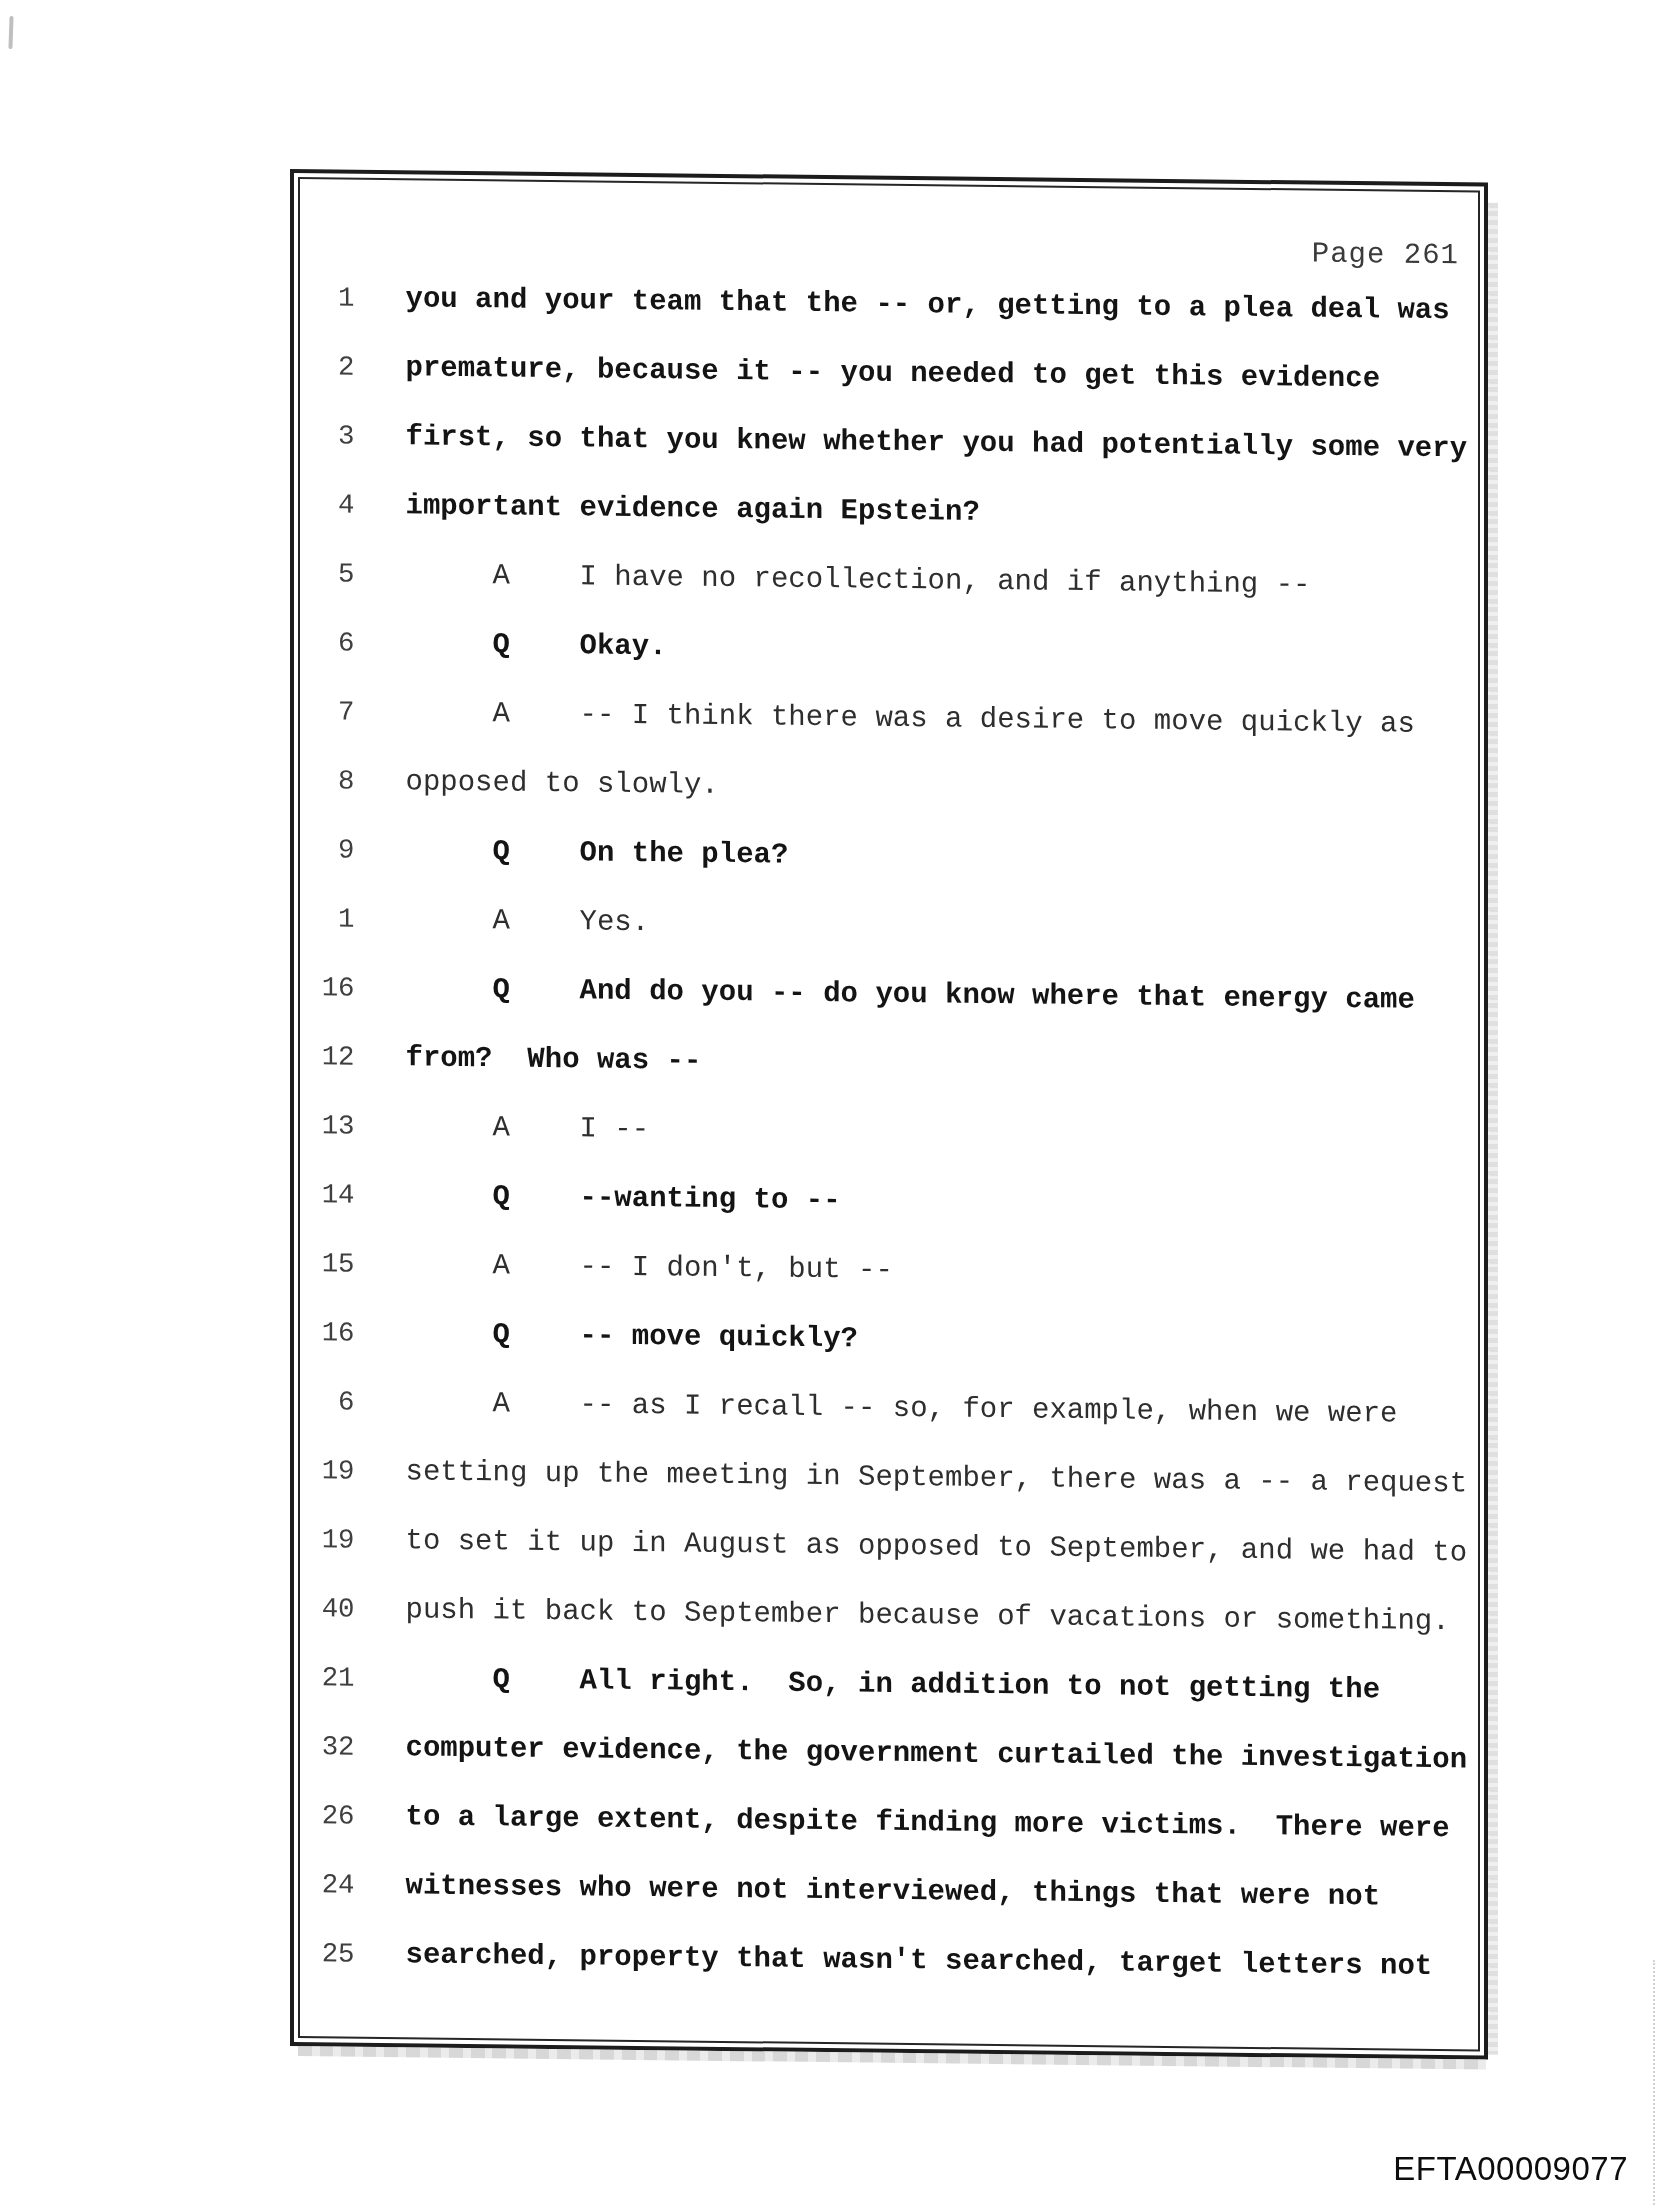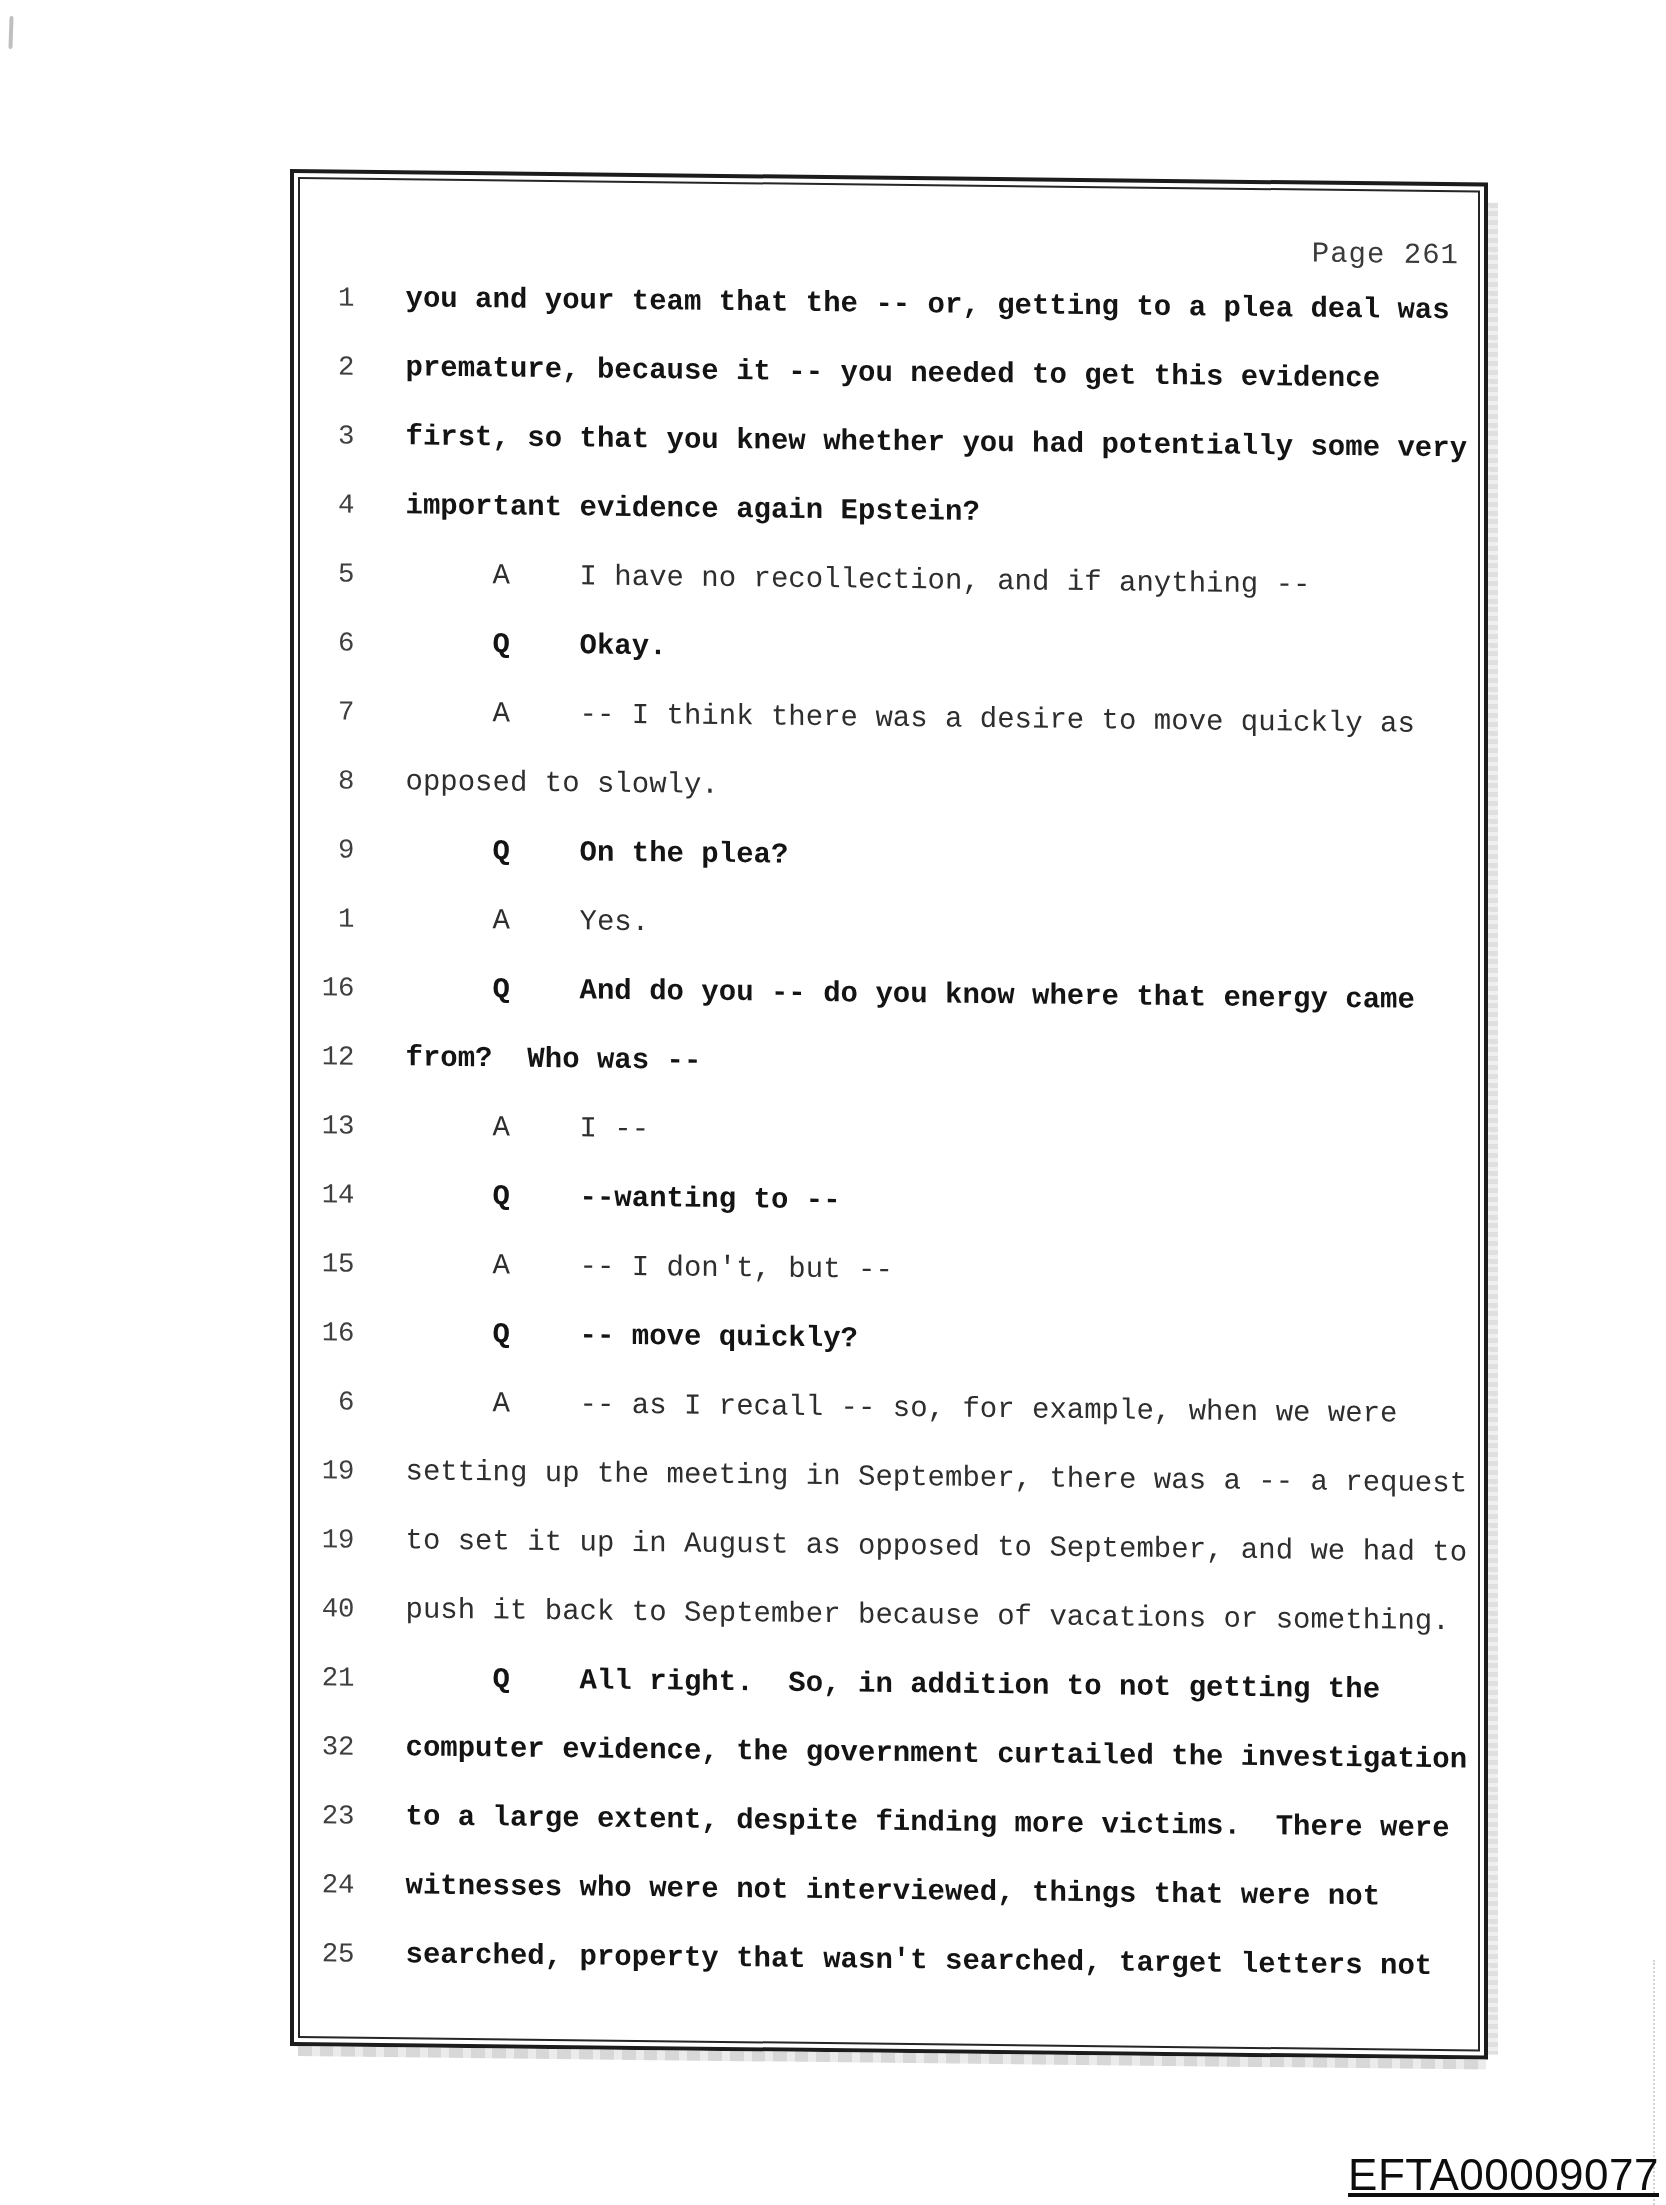--- a/index.html
+++ b/index.html
@@ -48,23 +48,23 @@
     width:39px;margin-left:25.5px;text-align:right;
     font-size:27.4px;color:#3f3f3f;flex:0 0 auto;
   }
   .lt{
     margin-left:51px;white-space:pre;
     font-size:29px;color:#2e2e2e;font-weight:400;
   }
   .row.bold .lt{font-weight:700;color:#141414;}
   
   .bates{
-    position:absolute;top:2150px;right:7px;
+    position:absolute;top:2150px;right:38px;
     font-family:"Liberation Sans","DejaVu Sans",sans-serif;
-    font-size:44px;color:#0d0d0d;letter-spacing:0.5px;text-decoration:underline;
+    font-size:33px;color:#0d0d0d;letter-spacing:0.5px;
   }
 </style>
 </head>
 <body>
 
 <div class="artifact-topleft"></div>
 
 <div class="page">
   <div class="border-outer"></div>
   <div class="border-inner"></div>
@@ -156,21 +156,21 @@
       </div>
     <div class="row bold">
         <span class="ln">21</span>
         <span class="lt">     Q    All right.  So, in addition to not getting the</span>
       </div>
     <div class="row bold">
         <span class="ln">32</span>
         <span class="lt">computer evidence, the government curtailed the investigation</span>
       </div>
     <div class="row bold">
-        <span class="ln">23</span>
+        <span class="ln">26</span>
         <span class="lt">to a large extent, despite finding more victims.  There were</span>
       </div>
     <div class="row bold">
         <span class="ln">24</span>
         <span class="lt">witnesses who were not interviewed, things that were not</span>
       </div>
     <div class="row bold">
         <span class="ln">25</span>
         <span class="lt">searched, property that wasn't searched, target letters not</span>
       </div>

